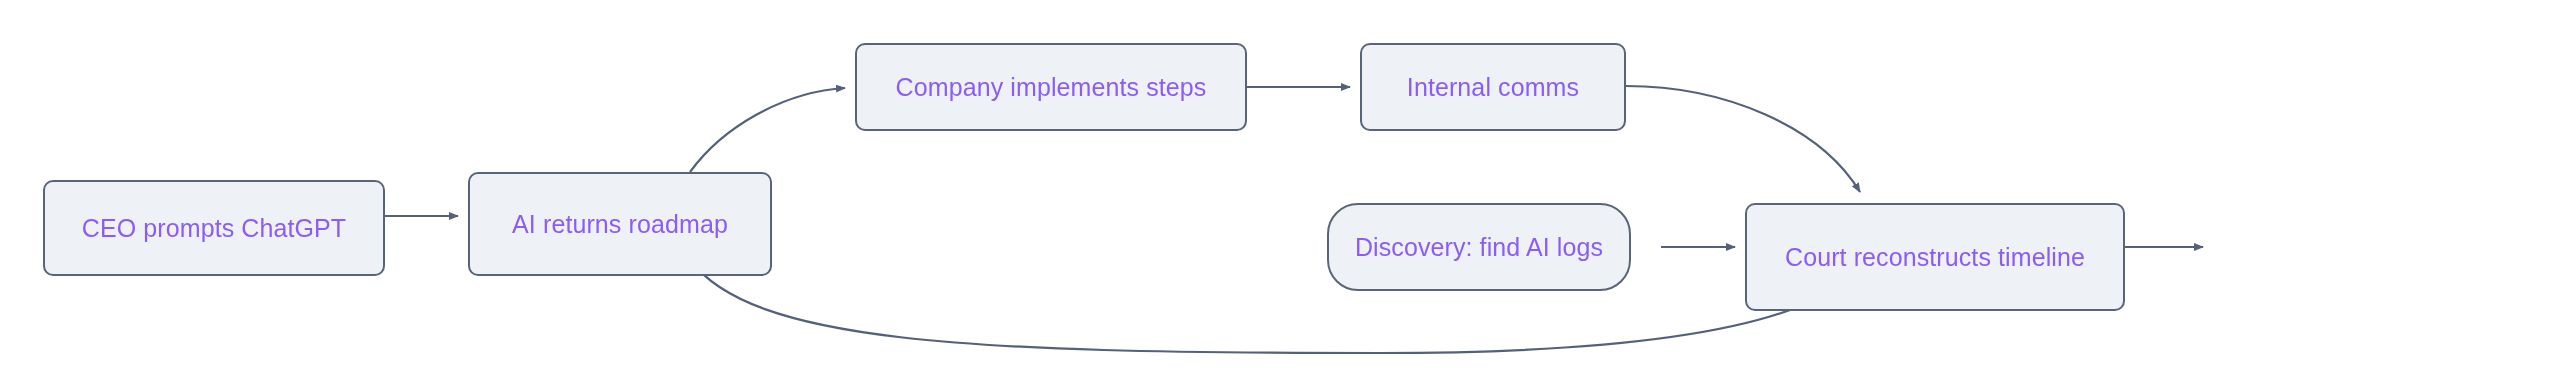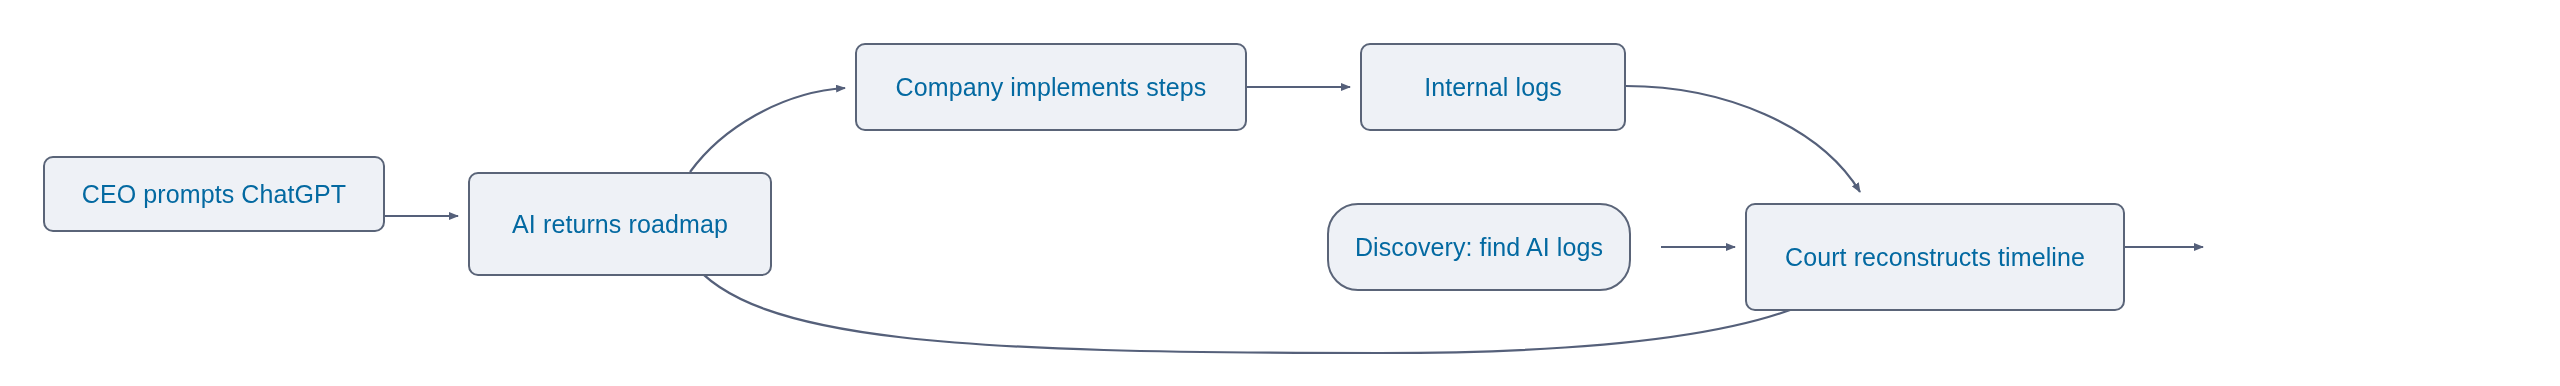--- a/index.html
+++ b/index.html
@@ -27,21 +27,21 @@
   }
   .node {
     position: absolute;
     box-sizing: border-box;
     display: flex;
     align-items: center;
     justify-content: center;
     background: #eef1f6;
     border: 2px solid #5a6478;
     border-radius: 10px;
-    color: #0369a1;
+    color: #8b5cf6;
     font-size: 25px;
     line-height: 1.2;
     letter-spacing: 0.1px;
     white-space: nowrap;
     padding: 0 18px;
   }
   .node-label {
     display: block;
   }
 </style>
@@ -65,34 +65,34 @@
 
     <path id="edge-e4" d="M 1626 86 C 1724 86, 1820 126, 1860 192" fill="none" stroke="#55607a" stroke-width="2.2" marker-end="url(#arrowhead)"></path>
 
     <path id="edge-e5" d="M 1661 247 L 1735 247" fill="none" stroke="#55607a" stroke-width="2.2" marker-end="url(#arrowhead)"></path>
 
     <path id="edge-e6" d="M 690 260 C 752 342, 960 353, 1380 353 C 1640 353, 1762 328, 1822 296" fill="none" stroke="#55607a" stroke-width="2.2" marker-end="url(#arrowhead)"></path>
 
     <path id="edge-e7" d="M 2125 247 L 2203 247" fill="none" stroke="#55607a" stroke-width="2.2" marker-end="url(#arrowhead)"></path>
   </svg>
 
-  <div class="node" style="left:43px; top:156px; width:342px; height:76px;">
+  <div class="node" style="left:43px; top:180px; width:342px; height:96px;">
     <span class="node-label">CEO prompts ChatGPT</span>
   </div>
 
   <div class="node" style="left:468px; top:172px; width:304px; height:104px;">
     <span class="node-label">AI returns roadmap</span>
   </div>
 
   <div class="node" style="left:855px; top:43px; width:392px; height:88px;">
     <span class="node-label">Company implements steps</span>
   </div>
 
   <div class="node" style="left:1360px; top:43px; width:266px; height:88px;">
-    <span class="node-label">Internal logs</span>
+    <span class="node-label">Internal comms</span>
   </div>
 
   <div class="node" style="left:1327px; top:203px; width:304px; height:88px;border-radius:31px;">
     <span class="node-label">Discovery: find AI logs</span>
   </div>
 
   <div class="node" style="left:1745px; top:203px; width:380px; height:108px;">
     <span class="node-label">Court reconstructs timeline</span>
   </div>
 

